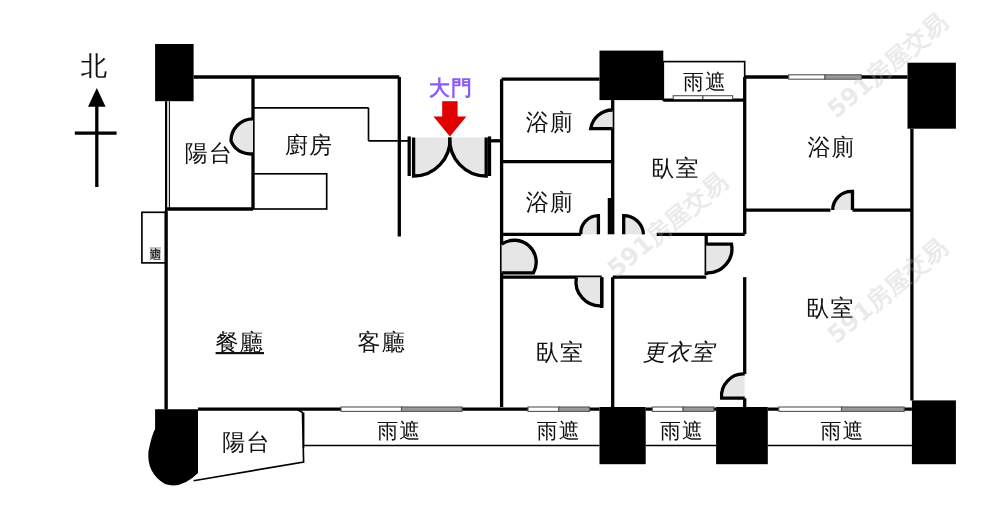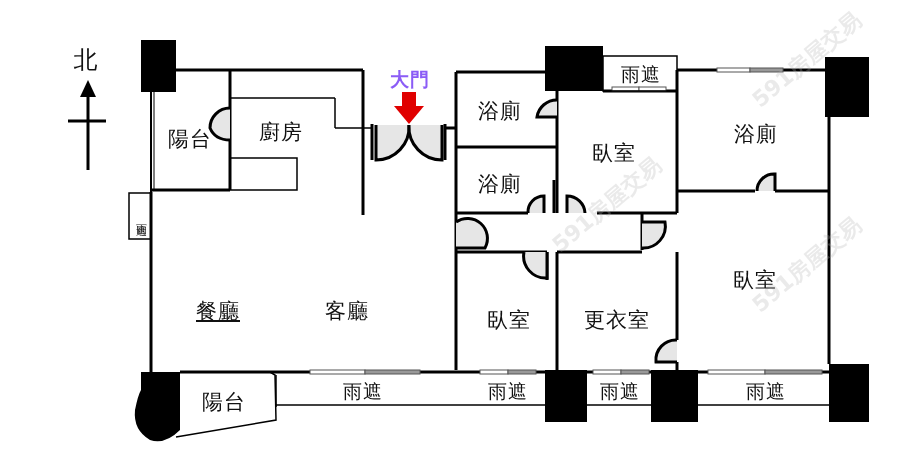--- a/index.html
+++ b/index.html
@@ -135,21 +135,21 @@
 
 <div class="label" style="left:190px;top:139px;">陽台</div>
 <div class="label" style="left:281px;top:132px;">廚房</div>
 <div class="label" style="left:500px;top:111px;">浴廁</div>
 <div class="label" style="left:500px;top:184px;">浴廁</div>
 <div class="label" style="left:614px;top:153px;">臥室</div>
 <div class="label" style="left:756px;top:134px;">浴廁</div>
 <div class="label" style="left:218px;top:311px;text-decoration:underline;">餐廳</div>
 <div class="label" style="left:347px;top:311px;">客廳</div>
 <div class="label" style="left:509px;top:320px;">臥室</div>
-<div class="label" style="left:617px;top:320px;">更衣室</div>
+<div class="label" style="left:617px;top:320px;font-style:italic;">更衣室</div>
 <div class="label" style="left:755px;top:280px;">臥室</div>
 <div class="label" style="left:224px;top:402px;">陽台</div>
 
 <div class="label small" style="left:641px;top:75px;">雨遮</div>
 <div class="label vert" style="left:140px;top:216px;">雨遮</div>
 <div class="label small" style="left:363px;top:392px;">雨遮</div>
 <div class="label small" style="left:508px;top:392px;">雨遮</div>
 <div class="label small" style="left:620px;top:392px;">雨遮</div>
 <div class="label small" style="left:766px;top:392px;">雨遮</div>
 

